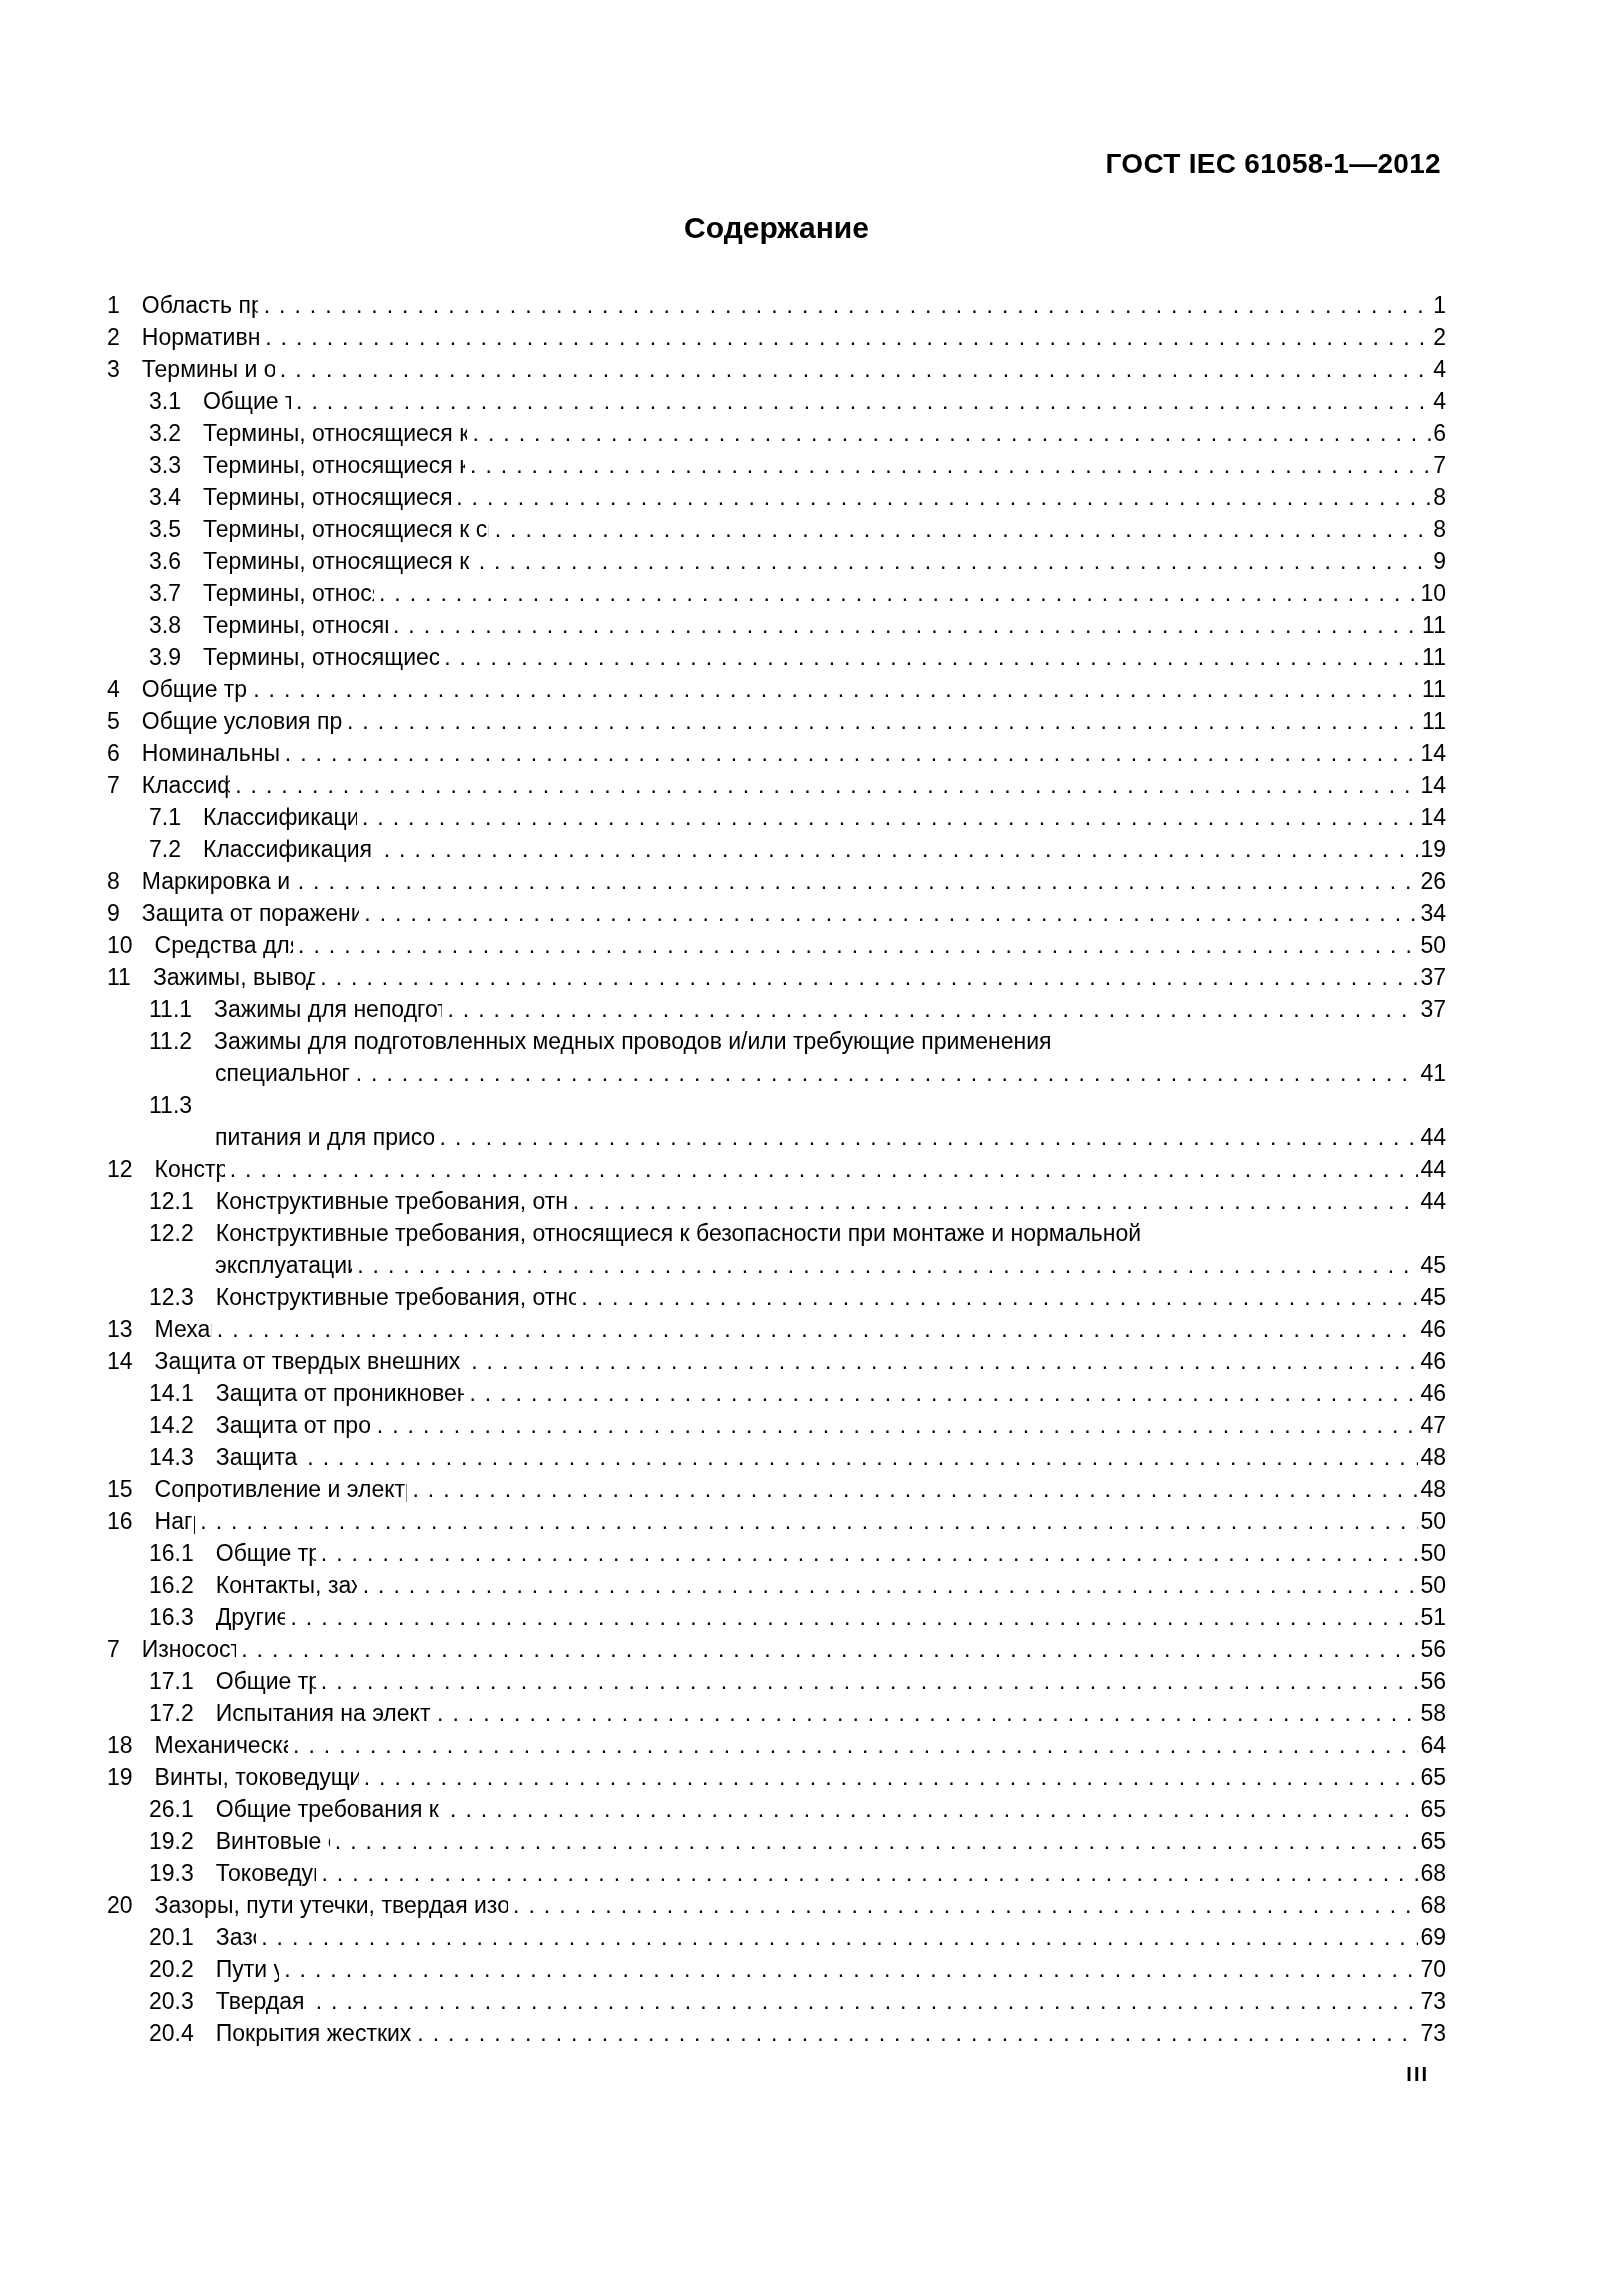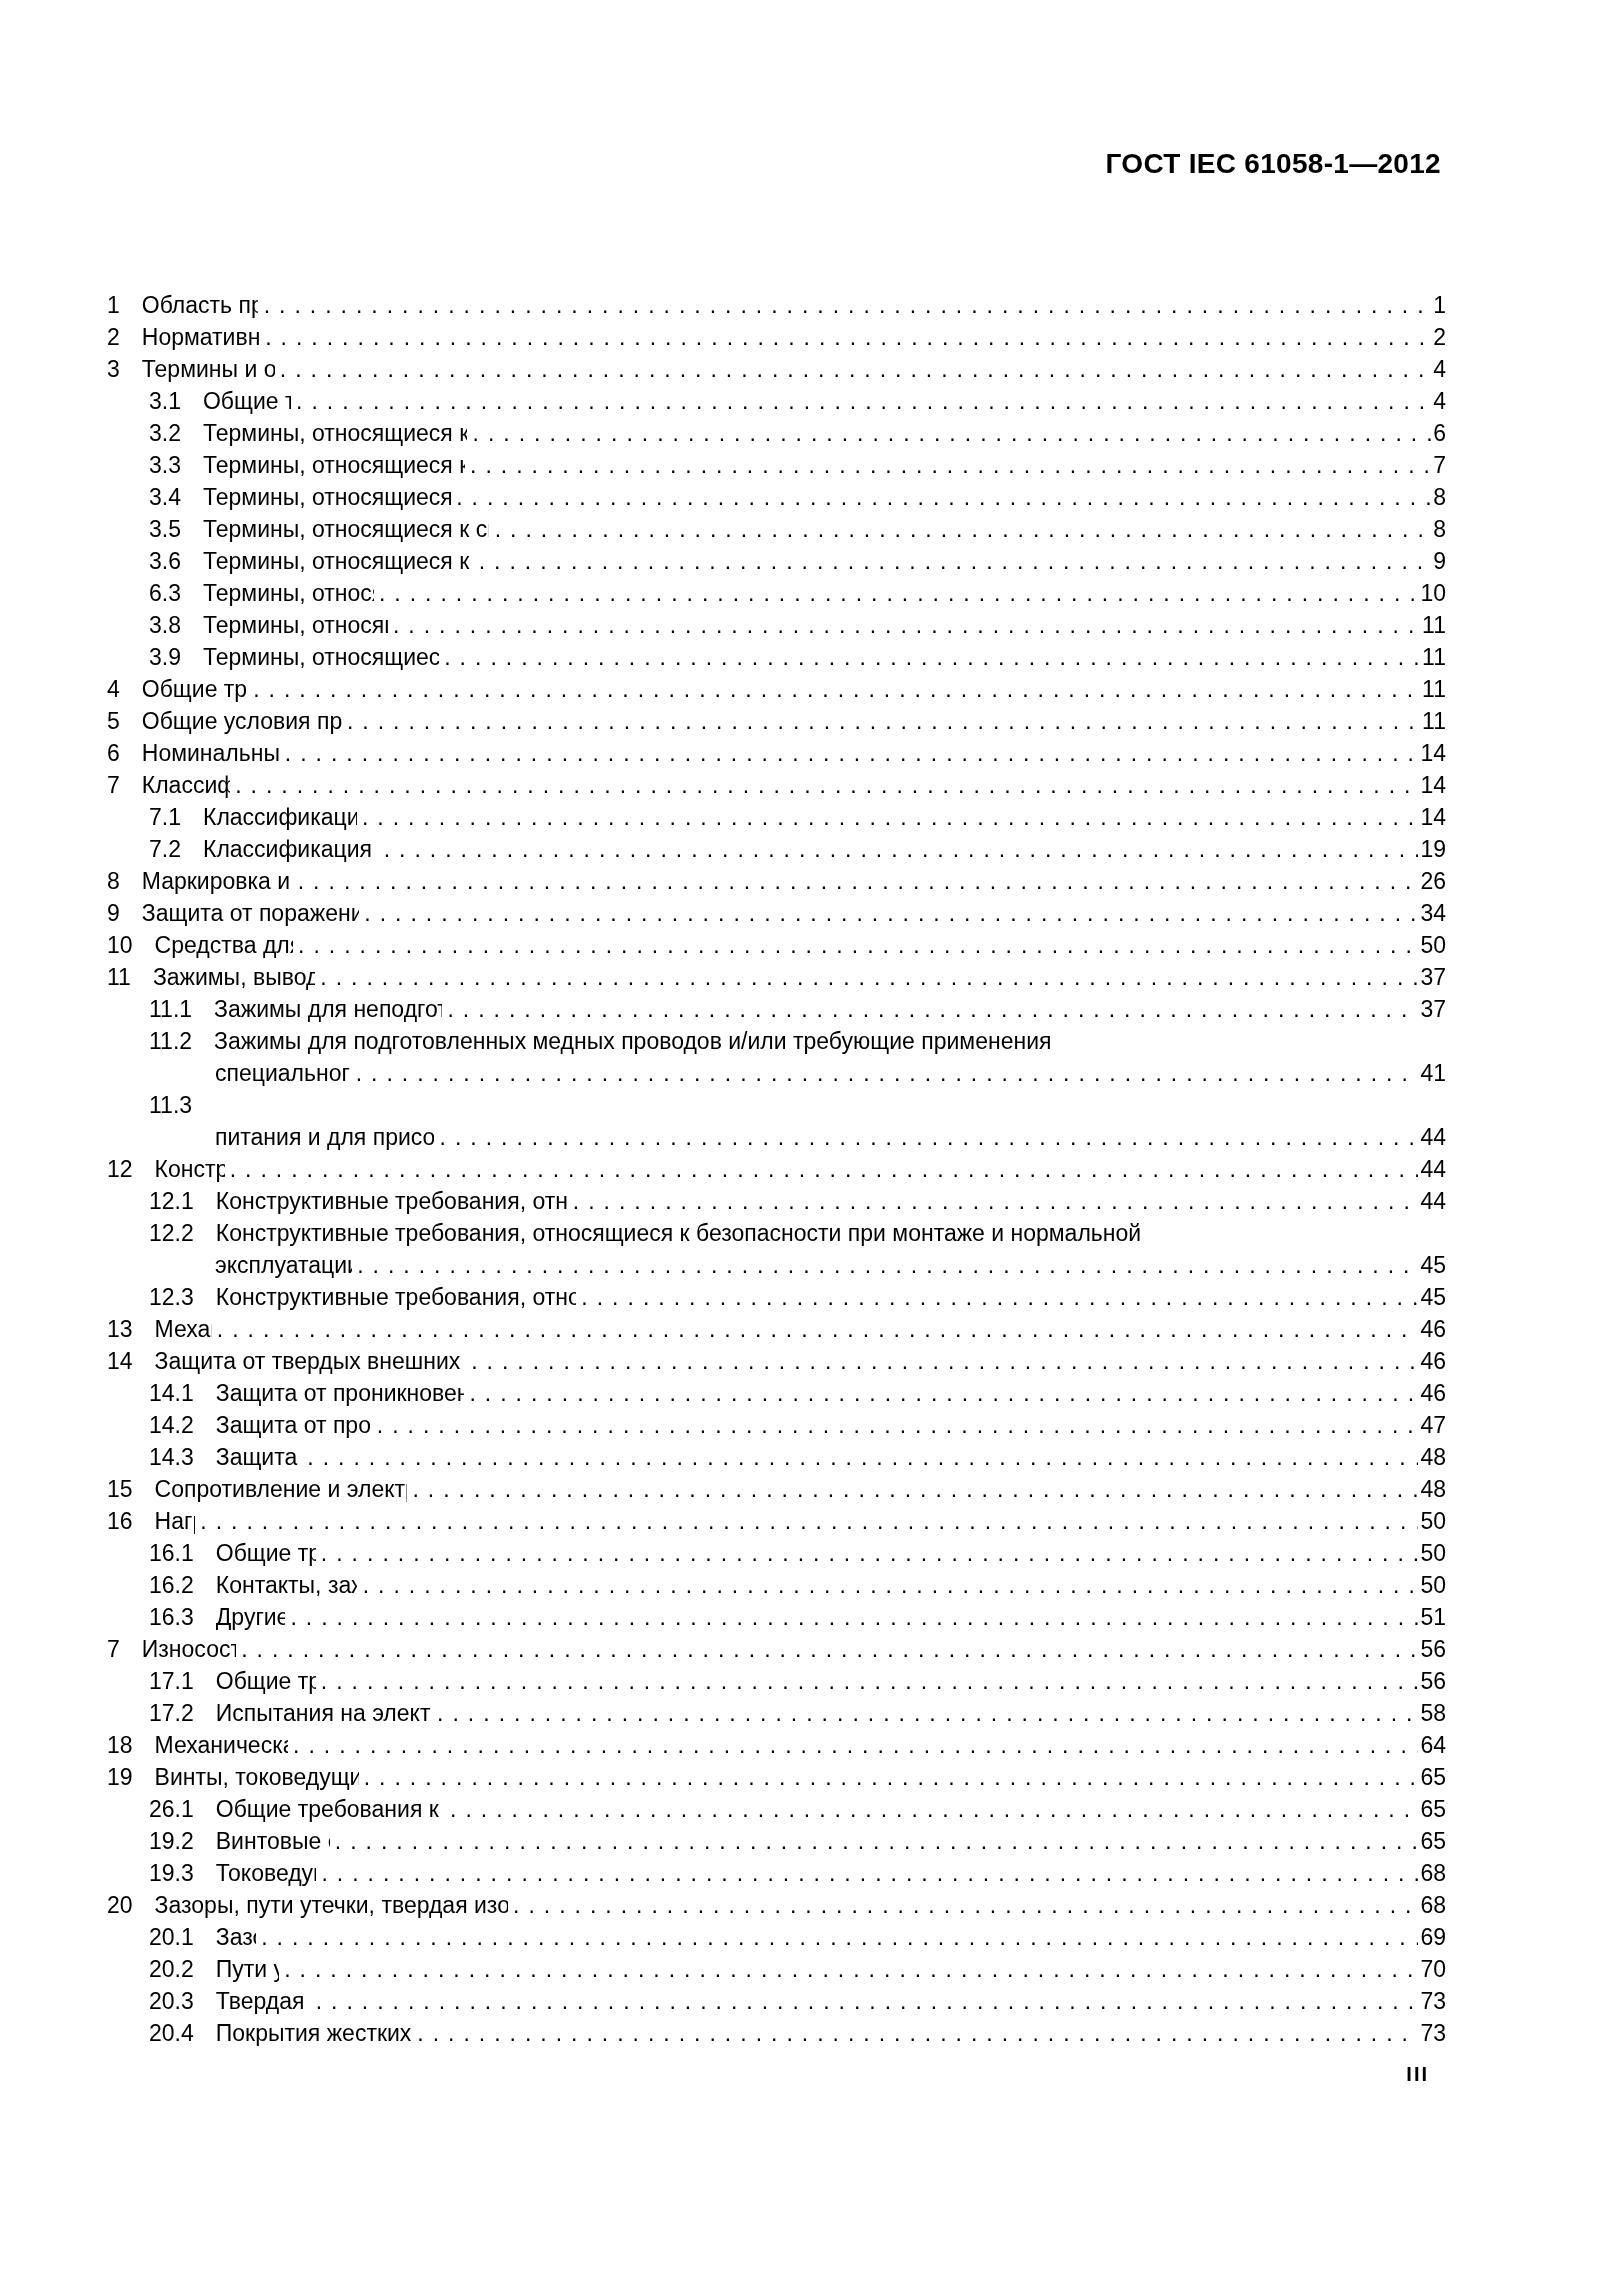--- a/index.html
+++ b/index.html
@@ -76,20 +76,21 @@
     letter-spacing: 2px;
   }
 </style>
 </head>
 <body>
 
 <div class="doc-page">
 
   <div class="doc-code">ГОСТ IEC 61058-1—2012</div>
 
+  <h1 class="toc-title">Содержание</h1>
 
   <div class="toc" id="toc-list">
       <div class="toc-row level-1">
         <span class="toc-num">1</span>
         <span class="toc-text">Область применения</span>
         <span class="dot-leader"></span>
         <span class="toc-page-num">1</span>
       </div>
       <div class="toc-row level-1">
         <span class="toc-num">2</span>
@@ -133,21 +134,21 @@
         <span class="dot-leader"></span>
         <span class="toc-page-num">8</span>
       </div>
       <div class="toc-row level-2">
         <span class="toc-num">3.6</span>
         <span class="toc-text">Термины, относящиеся к зажимам, выводам и соединениям</span>
         <span class="dot-leader"></span>
         <span class="toc-page-num">9</span>
       </div>
       <div class="toc-row level-2">
-        <span class="toc-num">6.3</span>
+        <span class="toc-num">3.7</span>
         <span class="toc-text">Термины, относящиеся к изоляции</span>
         <span class="dot-leader"></span>
         <span class="toc-page-num">10</span>
       </div>
       <div class="toc-row level-2">
         <span class="toc-num">3.8</span>
         <span class="toc-text">Термины, относящиеся к загрязнению</span>
         <span class="dot-leader"></span>
         <span class="toc-page-num">11</span>
       </div>

